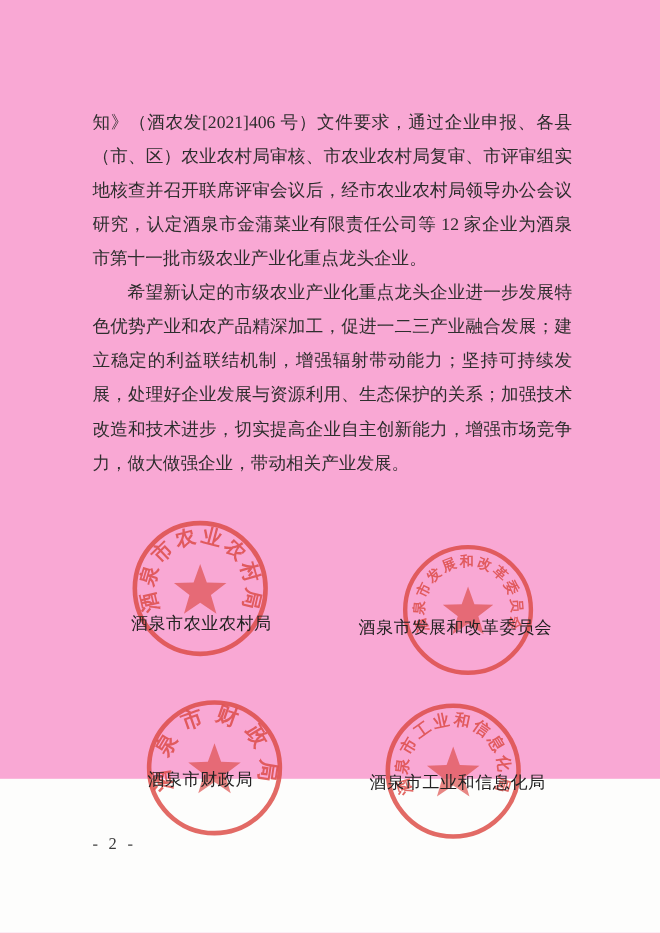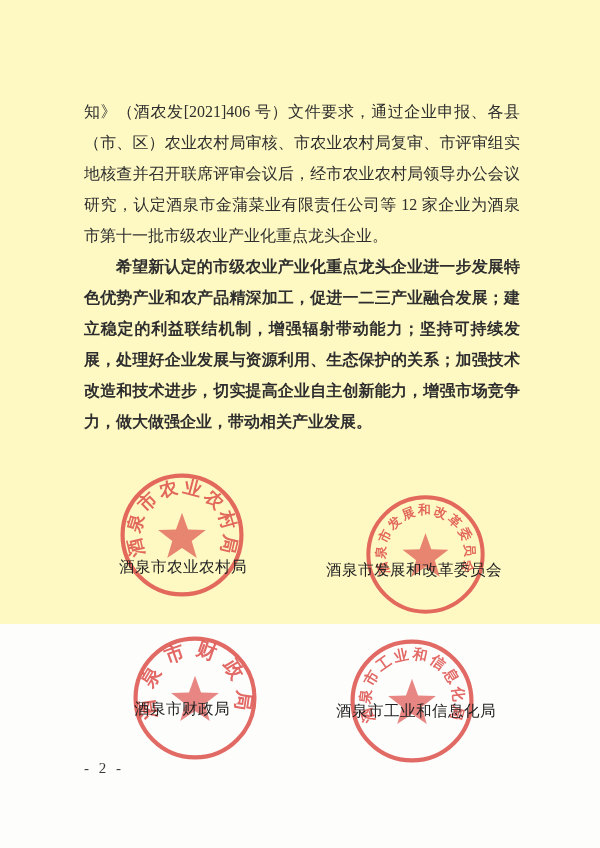--- a/index.html
+++ b/index.html
@@ -4,32 +4,32 @@
 <style>
   html, body { margin: 0; padding: 0; }
   body {
     width: 600px; height: 848px;
     background: #fdfdfc;
     font-family: "Liberation Serif", "DejaVu Serif", serif;
     overflow: hidden;
   }
   .page {
     position: relative;
-    width: 600px; height: 624px;
-    background: #fef9c3;
+    width: 600px; height: 708px;
+    background: #f9a8d4;
   }
   .content {
     position: absolute;
     left: 84px; top: 96px; width: 436px;
     font-size: 16px; line-height: 31px;
     color: #2e2e2e;
     text-align: justify;
   }
   .para { margin: 0; text-align: justify; }
-  .para.indent { text-indent: 2em; font-weight: bold; }
+  .para.indent { text-indent: 2em; }
   .attachment { margin-top: 12px; text-indent: 2em; }
   .seal {
     position: absolute;
     z-index: 1;
     opacity: 0.92;
   }
   .seal svg { display: block; width: 100%; height: 100%; }
   .seal-label {
     position: absolute;
     z-index: 2;

